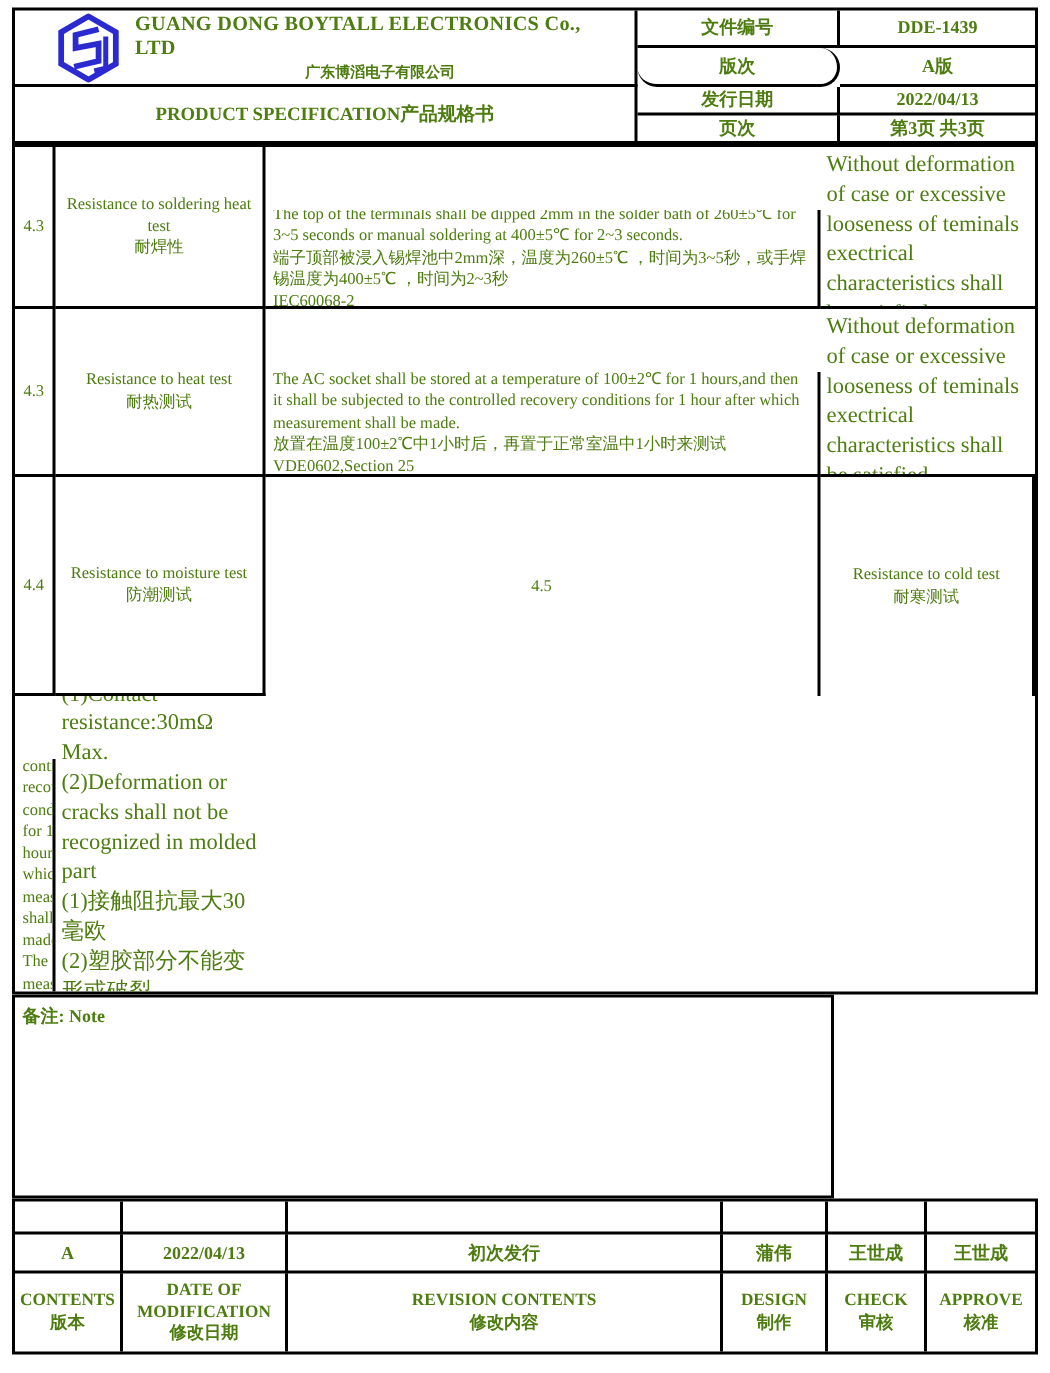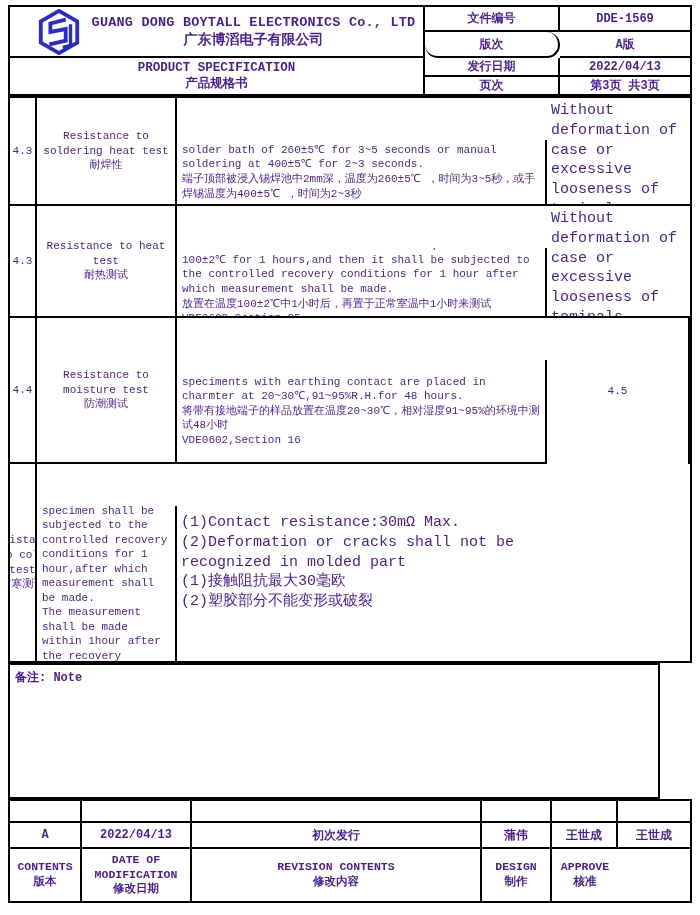--- a/index.html
+++ b/index.html
@@ -1,63 +1,63 @@
 <!DOCTYPE html>
 <html><head>
 <meta charset="utf-8">
 <style>
   * { box-sizing: border-box; margin: 0; padding: 0; }
   html,body { background:#ffffff; }
   .page {
     position: relative;
     width: 700px; height: 915px;
     background: #ffffff;
-    color: #4c1d95;
-    font-family: Liberation Mono, monospace;
+    color: #4d7c0f;
+    font-family: Liberation Serif, serif;
     overflow: hidden;
   }
   .block { position: absolute; border: 2px solid #000; background:#fff; }
   .bR { border-right: 2px solid #000; }
   .bB { border-bottom: 2px solid #000; }
   .cell { display:flex; align-items:center; justify-content:center; text-align:center; overflow:hidden; }
   .top { align-items:flex-start; }
   .leftal { justify-content:flex-start; text-align:left; }
   .pre { white-space: pre-line; }
 
   
   #header-block {
     left:8px; top:5px; width:684px; height:91px;
     display:grid;
     grid-template-columns: 415px 135px 1fr;
     grid-template-rows: 25px 26px 19px 1fr;
   }
   .company-cell { grid-column:1; grid-row:1/3; display:flex; align-items:center; padding:2px 6px 2px 26px; gap:8px; }
   .company-text { flex:1; display:flex; flex-direction:column; align-items:center; justify-content:center; }
   .company-en { font-size:13.5px; font-weight:bold; letter-spacing:0.2px; }
-  .company-cn { font-size:14px; font-weight:bold; margin-top:1px; }
-  .prodspec-cell { grid-column:1; grid-row:3/5; display:flex; flex-direction:column; align-items:center; justify-content:center; }
+  .company-cn { font-size:10px; font-weight:bold; margin-top:1px; }
+  .prodspec-cell { grid-column:1; grid-row:3/5; display:flex; flex-direction:row; align-items:center; justify-content:center; }
   .prod-en { font-size:12.5px; font-weight:bold; }
   .prod-cn { font-size:12.5px; font-weight:bold; }
   .meta-cell { font-size:12px; font-weight:bold; }
   .logo { width:46px; height:46px; flex:none; }
 
   
   #main-block {
     left:8px; top:96px; width:684px; height:567px;
     display:grid;
     grid-template-columns: 27px 140px 370px 1fr;
     grid-template-rows: 108px 112px 146px 1fr;
   }
   .no-cell   { font-size:11px; }
   .name-cell { font-size:11px; line-height:1.35; padding:2px 3px; }
   .desc-cell { font-size:11px; line-height:1.32; padding:3px 5px;margin-top:42px; }
   .req-cell  { font-size:15px; line-height:1.32; padding:3px 4px; }
 
   
-  #note-block { left:8px; top:663px; width:652px; height:136px; padding:3px 5px; }
+  #note-block { left:8px; top:663px; width:548px; height:136px; padding:3px 5px; }
   .note-label { font-size:12px; font-weight:bold; }
 
   
   #rev-block {
     left:8px; top:799px; width:684px; height:104px;
     display:grid;
     grid-template-columns: 72px 110px 290px 70px 66px 1fr;
     grid-template-rows: 22px 26px 1fr;
   }
   .rev-val { font-size:12px; font-weight:bold; }
@@ -81,21 +81,21 @@
         <div class="company-cn">广东博滔电子有限公司</div>
       </div>
     </div>
 
     <div class="prodspec-cell bR">
       <div class="prod-en">PRODUCT SPECIFICATION</div>
       <div class="prod-cn">产品规格书</div>
     </div>
 
     <div class="cell meta-cell bR bB" style="grid-column:2;grid-row:1;">文件编号</div>
-    <div class="cell meta-cell bB" style="grid-column:3;grid-row:1;">DDE-1569</div>
+    <div class="cell meta-cell bB" style="grid-column:3;grid-row:1;">DDE-1439</div>
 
     <div class="cell meta-cell bR bB" style="grid-column:2;grid-row:2;border-radius:13px;">版次</div>
     <div class="cell meta-cell bB" style="grid-column:3;grid-row:2;">A版</div>
 
     <div class="cell meta-cell bR bB" style="grid-column:2;grid-row:3;">发行日期</div>
     <div class="cell meta-cell bB" style="grid-column:3;grid-row:3;">2022/04/13</div>
 
     <div class="cell meta-cell bR" style="grid-column:2;grid-row:4;">页次</div>
     <div class="cell meta-cell" style="grid-column:3;grid-row:4;">第3页  共3页</div>
   </div>
@@ -116,23 +116,20 @@
 耐热测试</div>
     <div class="cell desc-cell pre leftal bR bB">The AC socket shall be stored at a temperature of 100±2℃ for 1 hours,and then it shall be subjected to the controlled recovery conditions for 1 hour after which measurement shall be made.
 放置在温度100±2℃中1小时后，再置于正常室温中1小时来测试
 VDE0602,Section 25</div>
     <div class="cell req-cell pre leftal top bB">Without deformation of case or excessive looseness of teminals exectrical characteristics shall be satisfied
 基座及其它结构无变形情况</div>
 
     <div class="cell no-cell bR bB">4.4</div>
     <div class="cell name-cell pre bR bB">Resistance to moisture test
 防潮测试</div>
-    <div class="cell desc-cell pre leftal bR bB">speciments with earthing contact are placed in charmter at 20~30℃,91~95%R.H.for 48 hours.
-将带有接地端子的样品放置在温度20~30℃，相对湿度91~95%的环境中测试48小时
-VDE0602,Section 16</div>
 
     <div class="cell no-cell bR">4.5</div>
     <div class="cell name-cell pre bR">Resistance to cold test
 耐寒测试</div>
     <div class="cell desc-cell pre leftal bR">The specimen shall be stored at a temperature of -20±2℃ for 96 hours,and then the specimen shall be subjected to the controlled recovery conditions for 1 hour,after which measurement shall be made.
 The measurement shall be made within 1hour after the recovery period.
 在温度-20±2℃放置96小时试验后，再置于常温常湿中1小时内进行测试
 IEC60068-2</div>
     <div class="cell req-cell pre leftal">(1)Contact resistance:30mΩ Max.
 (2)Deformation or cracks shall not be recognized in molded part
@@ -162,17 +159,19 @@
 
     <div class="cell rev-hdr pre bR">CONTENTS
 版本</div>
     <div class="cell rev-hdr pre bR">DATE OF
 MODIFICATION
 修改日期</div>
     <div class="cell rev-hdr pre bR">REVISION CONTENTS
 修改内容</div>
     <div class="cell rev-hdr pre bR">DESIGN
 制作</div>
+    <div class="cell rev-hdr pre bR">CHECK
+审核</div>
     <div class="cell rev-hdr pre">APPROVE
 核准</div>
   </div>
 
 </div>
 
 </body></html>

